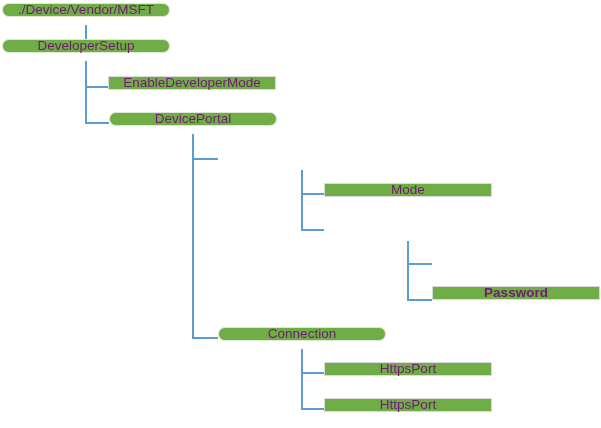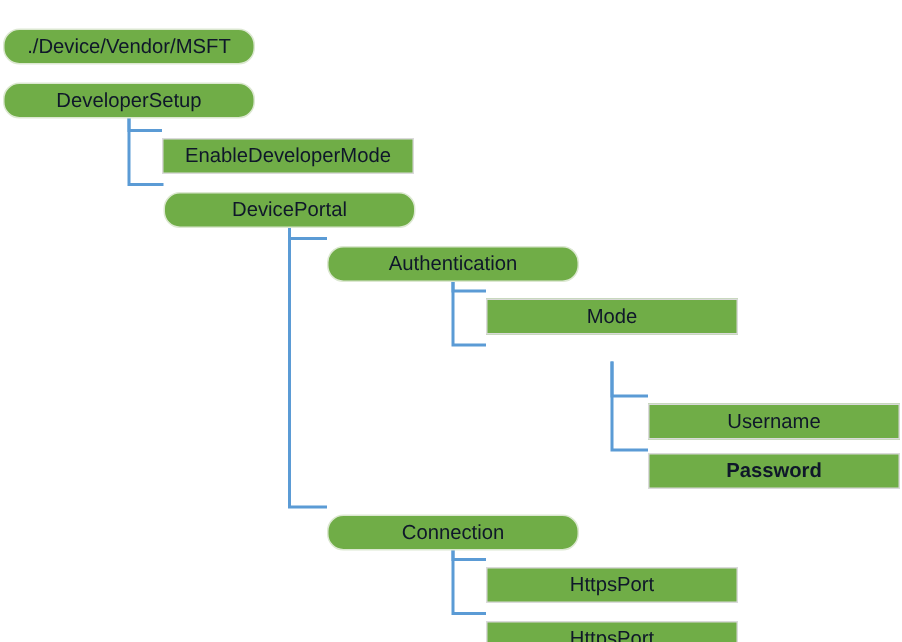--- a/index.html
+++ b/index.html
@@ -23,32 +23,31 @@
     height: 428px;
   }
   .connectors path {
     fill: none;
     stroke: #5B9BD5;
     stroke-width: 2;
   }
   .node {
     position: absolute;
     width: 168px;
-    height: 24px;
+    height: 14px;
     box-sizing: border-box;
     background: #70AD47;
-    color: #0f172a;
+    color: #701a75;
     font-size: 13.5px;
     line-height: 20px;
     text-align: center;
     display: flex;
     align-items: center;
     justify-content: center;
     white-space: nowrap;
-    margin-top: 16px;
   }
   .node.pill {
     border-radius: 11px;
     border: 1px solid #dce8d1;
   }
   .node.rect {
     border-radius: 0;
     border: 1px solid #dadada;
   }
 </style>
@@ -68,21 +67,19 @@
     <path d="M408 241 V264 H432" stroke="#5B9BD5"></path>
     <path d="M408 241 V300 H432" stroke="#5B9BD5"></path>
     <path d="M302 349 V373 H324" stroke="#5B9BD5"></path>
     <path d="M302 349 V409 H324" stroke="#5B9BD5"></path>
   </svg>
 
   <div class="node pill" style="left:2px;   top:3px;">./Device/Vendor/MSFT</div>
   <div class="node pill" style="left:2px;   top:39px;">DeveloperSetup</div>
   <div class="node rect" style="left:108px; top:76px;">EnableDeveloperMode</div>
   <div class="node pill" style="left:109px; top:112px;text-align:right;">DevicePortal</div>
-  <div class="node pill" style="left:218px; top:148px;">Authentication</div>
   <div class="node rect" style="left:324px; top:183px;">Mode</div>
-  <div class="node rect" style="left:432px; top:253px;">Username</div>
   <div class="node rect" style="left:432px; top:286px;font-weight:bold;">Password</div>
   <div class="node pill" style="left:218px; top:327px;">Connection</div>
   <div class="node rect" style="left:324px; top:362px;">HttpsPort</div>
   <div class="node rect" style="left:324px; top:398px;">HttpsPort</div>
 
 </div>
 
 </body></html>

